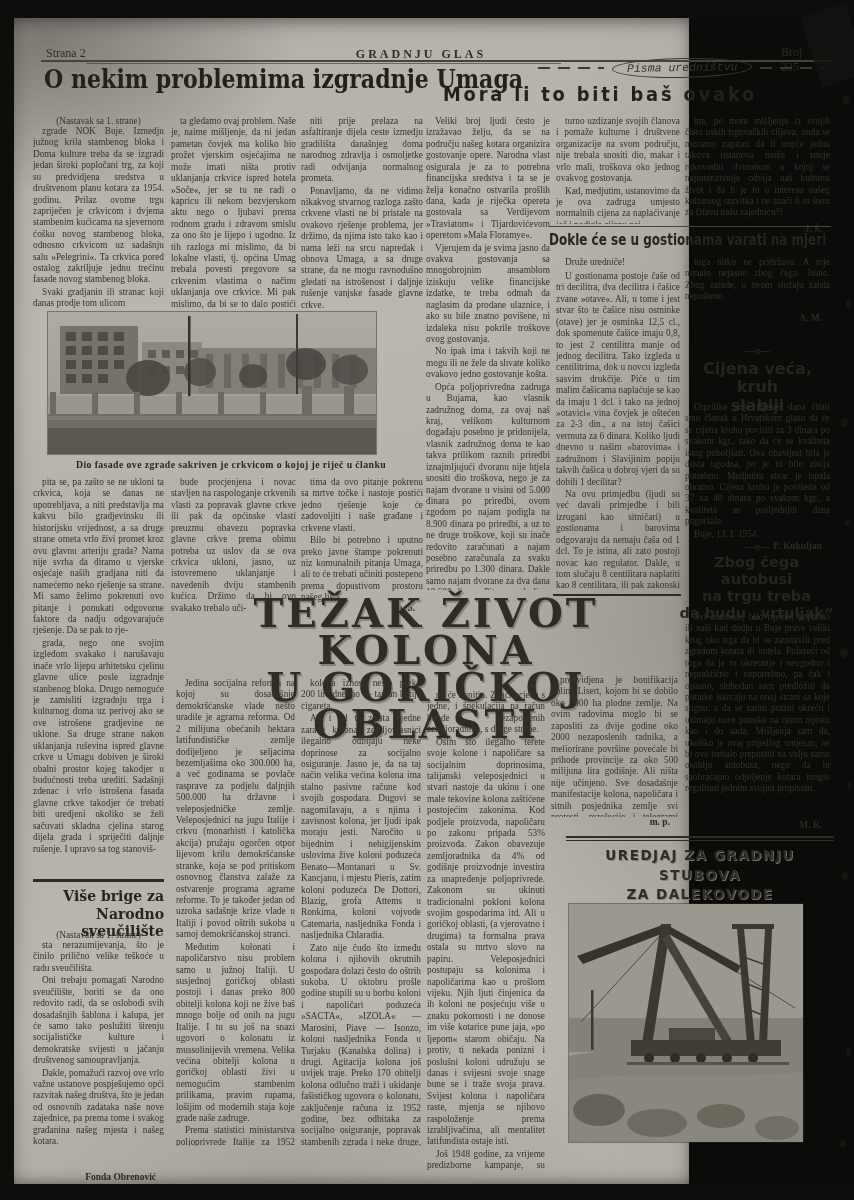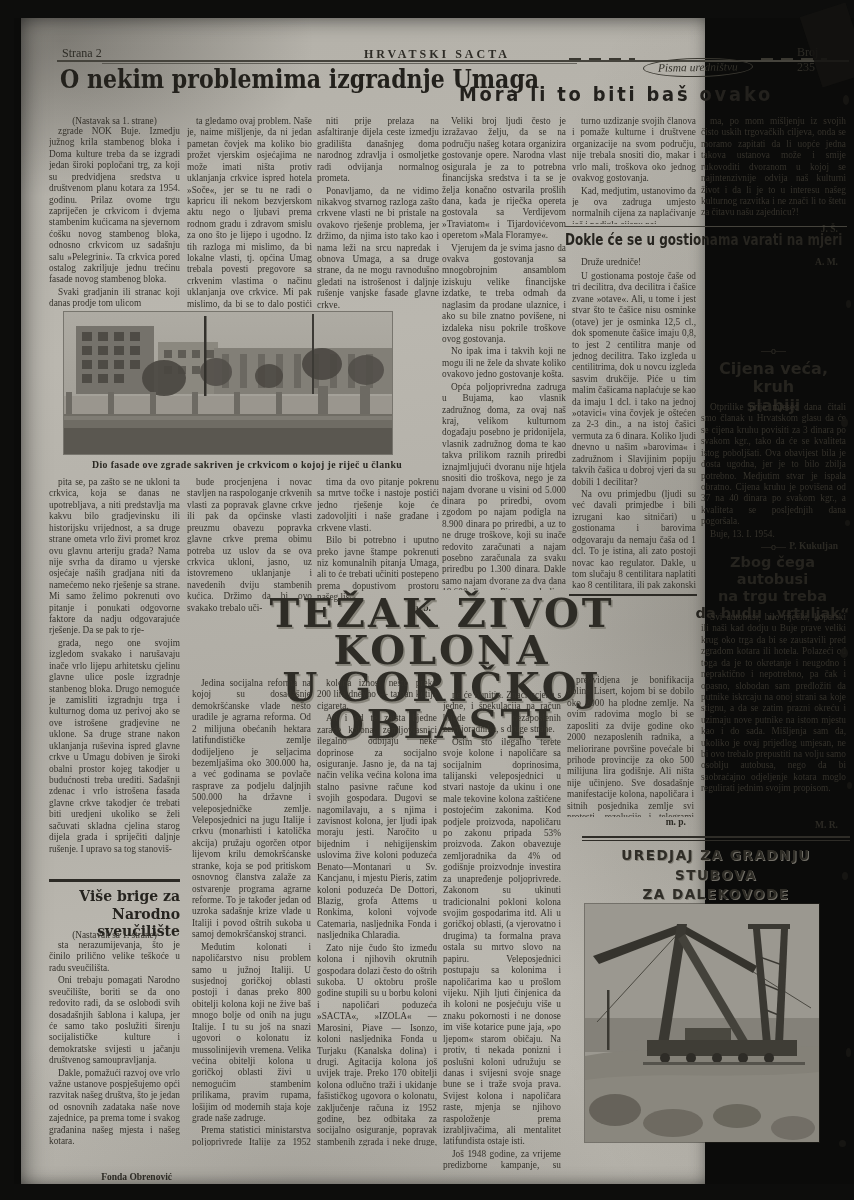--- a/index.html
+++ b/index.html
@@ -1,18 +1,18 @@
 <!DOCTYPE html>
 <html><head>
 <meta charset="utf-8">
 <style>
   html,body{margin:0;padding:0;background:#0b0b0a;}
   .page{position:relative;width:854px;height:1200px;overflow:hidden;background:#0b0b0a;
         font-family:"Liberation Serif",serif;}
-  .paper{position:absolute;left:21px;top:18px;width:684px;height:1166px;
+  .paper{position:absolute;left:5px;top:18px;width:684px;height:1166px;
     background:
       radial-gradient(ellipse 420px 260px at 6% 2%, rgba(20,18,14,.34), transparent 60%),
       radial-gradient(ellipse 300px 900px at 100% 50%, rgba(40,38,32,.18), transparent 70%),
       radial-gradient(ellipse 500px 300px at 40% 100%, rgba(30,28,24,.10), transparent 70%),
       linear-gradient(173deg,#b4b1a9 0%,#bab7af 28%,#b1aea6 55%,#bcb9b1 82%,#b3b0a8 100%);
     box-shadow: inset 16px 0 26px -14px rgba(0,0,0,.5), inset 0 12px 20px -10px rgba(0,0,0,.4),
                 inset -8px 0 18px -10px rgba(0,0,0,.3), inset 0 -10px 16px -10px rgba(0,0,0,.35);}
   .abs{position:absolute;}
   .hdr{font-size:12px;color:#2e2c26;}
   .masthead{letter-spacing:3px;font-weight:bold;font-size:12px;color:#2e2c26;text-align:center;}
@@ -32,38 +32,38 @@
   .small-h{font-size:16px;font-weight:bold;color:#26241f;text-align:center;line-height:1.15;}
   .vrt-h{font-size:14.5px;font-weight:bold;color:#26241f;text-align:center;line-height:1.18;}
   .serif-h{font-family:"DejaVu Serif",serif;font-weight:bold;font-size:14px;line-height:1.25;
            text-align:right;color:#26241f;}
   .tezak-h{font-family:"DejaVu Serif",serif;font-weight:bold;font-size:40px;line-height:37px;
            letter-spacing:3px;text-align:center;color:#2e2c26;
            text-shadow:1.5px 1.5px 0 rgba(130,127,118,.9);}
   .uredjaj-h{font-size:13.5px;font-weight:bold;letter-spacing:1.5px;text-align:center;
              color:#2f2d27;line-height:1.45;text-shadow:1px 1px 0 rgba(125,122,113,.9);}
   .sep{font-size:10px;text-align:center;color:#35322b;}
-  .badge{display:flex;justify-content:center;gap:8px;}
+  .badge{display:flex;align-items:center;justify-content:center;gap:8px;font-family:Liberation Mono, monospace;}
   .dashes{height:2px;width:66px;background:repeating-linear-gradient(90deg,#3a3831 0 12px,transparent 12px 20px);}
   .oval{border:1.5px solid #3a3831;border-radius:50%;padding:2px 14px 3px;font-style:italic;
         font-size:11.5px;color:#33312a;white-space:nowrap;transform:rotate(-1deg);}
   .salut{font-size:9.3px;color:#35322b;text-indent:9px;}
   .photo{outline:1px solid rgba(40,38,32,.45);background:#9a978f;}
   .strip{background:#0d0d0c;position:absolute;}
   .blob{position:absolute;background:#191814;border-radius:50%;opacity:.85;}
   .thickrule{background:#2c2a25;}
 </style>
 </head>
 <body>
 
 <div class="page">
   <div class="paper">
 
     <div class="abs hdr" style="left:41px;top:28px;">Strana 2</div>
-    <div class="abs masthead" style="left:326px;top:29px;width:180px;">HRVATSKI SACTA</div>
+    <div class="abs masthead" style="left:326px;top:29px;width:180px;">GRADNJU GLAS</div>
     <div class="abs hdr" style="left:776px;top:27px;">Broj 235</div>
     <div class="abs rule" style="left:36px;top:42px;width:792px;height:2px;"></div>
     <div class="abs rule" style="left:81px;top:45px;width:475px;height:1px;opacity:.7;"></div>
 
     <div class="abs h1" style="left:39px;top:46px;">O nekim problemima izgradnje Umaga</div>
 
     <div class="abs" style="left:28px;top:98px;width:131px;">
       <div class="note">(Nastavak sa 1. strane)</div>
       <div class="col" style="height:182px;">
           <p>zgrade NOK Buje. Izmedju južnog krila stambenog bloka i Doma kulture treba da se izgradi jedan široki popločani trg, za koji su predvidjena sredstva u društvenom planu kotara za 1954. godinu. Prilaz ovome trgu zapriječen je crkvicom i dvjema stambenim kućicama na sjevernom ćošku novog stambenog bloka, odnosno crkvicom uz sadašnju salu »Pelegrini«. Ta crkvica pored ostalog zakriljuje jednu trećinu fasade novog stambenog bloka.</p>
@@ -209,20 +209,23 @@
     <div class="abs rule" style="left:544px;top:208px;width:282px;height:1px;"></div>
     <div class="abs sans dokle-h" style="left:544px;top:213px;">Dokle će se u gostionama varati na mjeri</div>
     <div class="abs" style="left:551px;top:239px;width:124px;">
       <div class="salut">Druže uredniče!</div>
       <div class="col" style="height:318px;margin-top:4px;">
           <p>U gostionama postoje čaše od tri decilitra, dva decilitra i čašice zvane »otave«. Ali, u tome i jest stvar što te čašice nisu osminke (otave) jer je osminka 12,5 cl., dok spomenute čašice imaju 0,8, to jest 2 centilitra manje od jednog decilitra. Tako izgleda u centilitrima, dok u novcu izgleda sasvim drukčije. Piće u tim malim čašicama naplaćuje se kao da imaju 1 dcl. i tako na jednoj »otavici« vina čovjek je oštećen za 2-3 din., a na istoj čašici vermuta za 6 dinara. Koliko ljudi dnevno u našim »barovima« i zadružnom i Slavijinim popiju takvih čašica u dobroj vjeri da su dobili 1 decilitar?</p>
           <p>Na ovu primjedbu (ljudi su već davali primjedbe i bili izrugani kao sitničari) u gostionama i barovima odgovaraju da nemaju čaša od 1 dcl. To je istina, ali zato postoji novac kao regulator. Dakle, u tom slučaju 8 centilitara naplatiti kao 8 centilitara, ili pak zakonski zabraniti upotrebu ovih čaša kao mjere, što je, kako čujemo i uradjeno, ali se</p>
         </div>
     </div>
     <div class="abs" style="left:680px;top:239px;width:145px;">
+      <div class="col" style="height:56px;">
+          <p>toga nitko ne pridržava. A nije nimalo nejasno zbog čega. Jasno. Zbog zarade, u ovom slučaju zaista nepoštene.</p>
+        </div>
       <div class="sig">A. M.</div>
     </div>
     <div class="abs sep" style="left:680px;top:327px;width:145px;">—o—</div>
 
     <div class="abs sans small-h" style="left:680px;top:342px;width:145px;">
       <div>Cijena veća, kruh</div>
       <div>slabiji</div>
     </div>
     <div class="abs" style="left:680px;top:384px;width:145px;">
       <div class="col">

